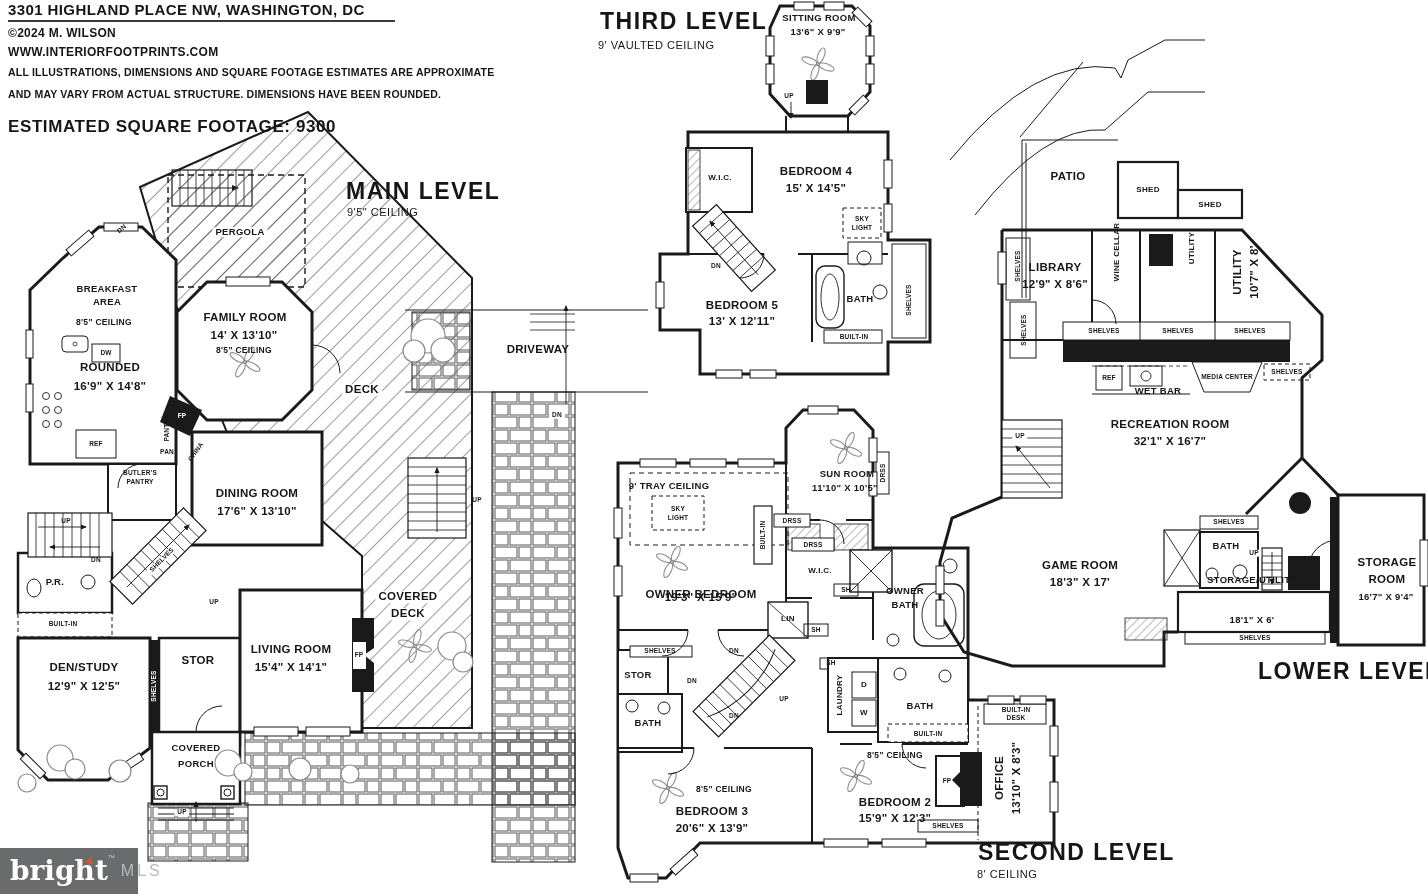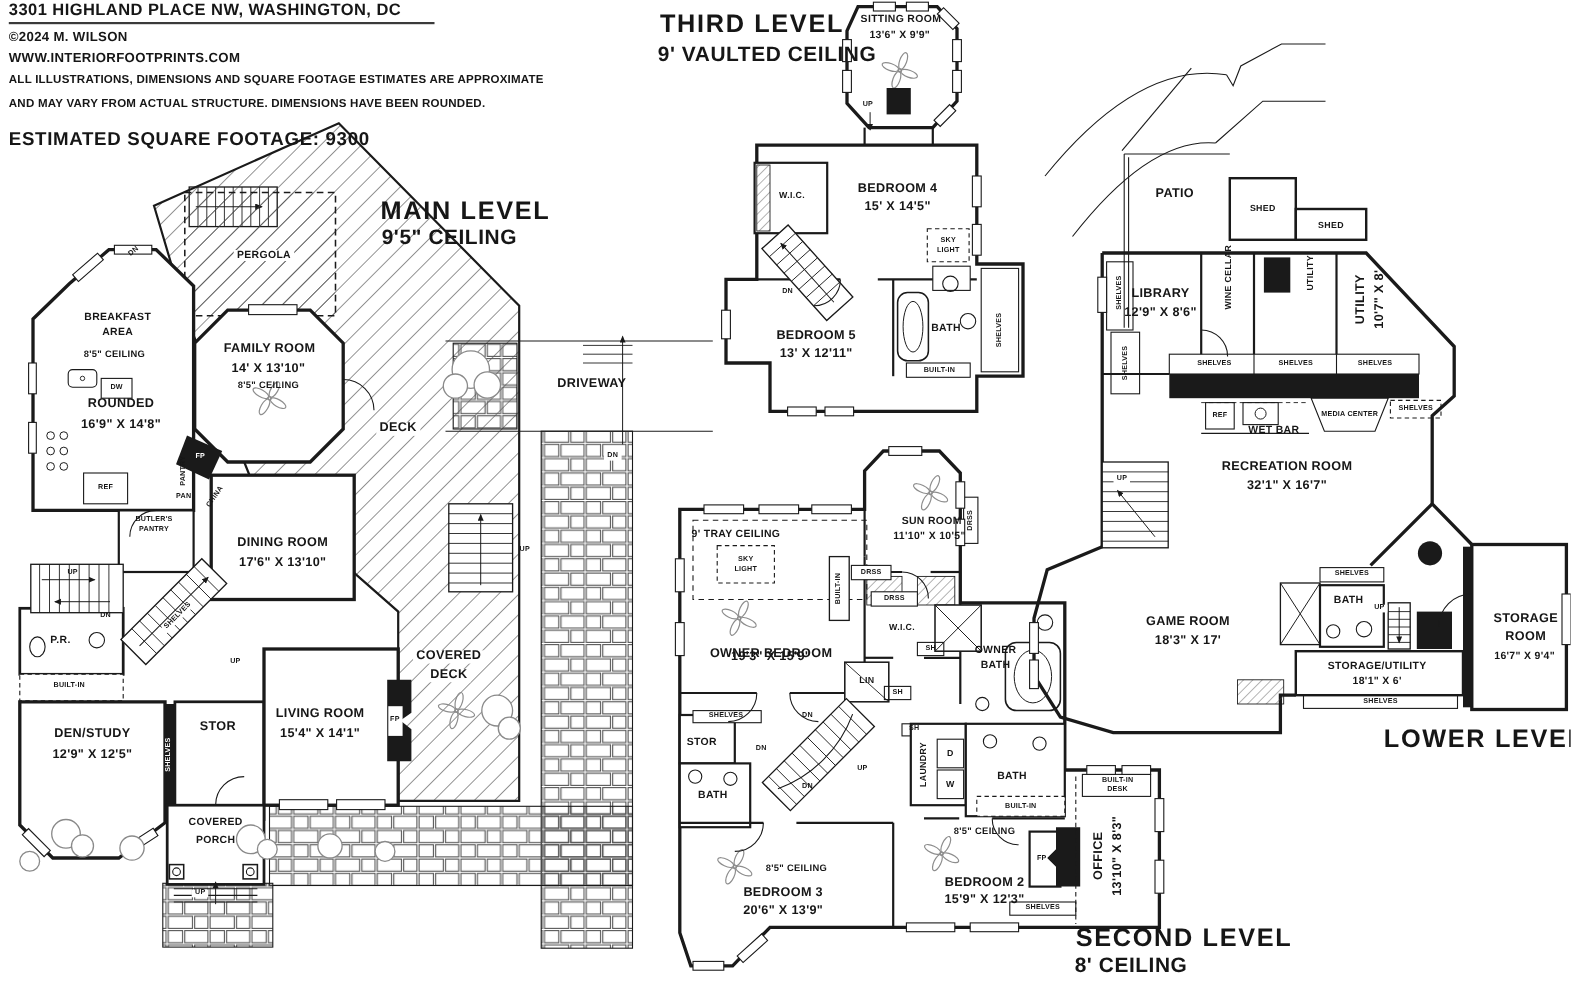--- a/index.html
+++ b/index.html
@@ -13,21 +13,21 @@
   .sm{font-size:8px}
   .xs{font-size:6.5px;font-weight:600;letter-spacing:.2px}
   .ceil{font-size:8.5px}
   .bg{background:#fff;padding:0 3px}
   .w{color:#fff}
   .vert{transform:translate(-50%,-50%) rotate(-90deg)}
   .r40{transform:translate(-50%,-50%) rotate(-40deg)}
   .r45{transform:translate(-50%,-50%) rotate(-45deg)}
   .r55{transform:translate(-50%,-50%) rotate(-55deg)}
   .title{font-size:23px;font-weight:700;letter-spacing:1.5px}
-  .subtitle{font-size:19px;font-weight:700;letter-spacing:.5px}
+  .subtitle{font-size:11px;font-weight:400;letter-spacing:.5px}
   .addr{font-size:15px;font-weight:700;letter-spacing:.4px;border-bottom:2px solid #3a3a3a;padding:0 30px 3px 0}
   .h12{font-size:12px;font-weight:700;letter-spacing:.3px}
   .h10{font-size:10.5px;font-weight:600;letter-spacing:.2px}
   .sqft{font-size:17px;font-weight:700;letter-spacing:.6px}
   #logo{position:absolute;left:0;top:848px;width:138px;height:46px;background:#6a6b6d;
         display:flex;align-items:center;padding-left:10px;box-sizing:border-box}
   .logo-brand{color:#fff;font-family:"DejaVu Serif",serif;font-size:28px;font-weight:700;line-height:1}
   .logo-tm{color:#cfd1d2;font-size:7px;align-self:flex-start;margin-top:6px}
   .logo-mls{color:#b9babc;font-size:16px;letter-spacing:3px;margin-left:6px;font-weight:400}
   .logo-tri{position:absolute;left:86px;top:9px;width:0;height:0;border-left:4px solid transparent;
@@ -499,22 +499,28 @@
   <div class="lab c xs" style="left:1227px;top:377px">MEDIA CENTER</div>
   <div class="lab c xs" style="left:1287px;top:372px">SHELVES</div>
   <div class="lab c lbl" style="left:1170px;top:425px">RECREATION ROOM</div>
   <div class="lab c lbl" style="left:1170px;top:442px">32'1" X 16'7"</div>
   <div class="lab c xs bg" style="left:1020px;top:436px">UP</div>
   <div class="lab c xs" style="left:1229px;top:522px">SHELVES</div>
   <div class="lab c md" style="left:1226px;top:546px">BATH</div>
   <div class="lab c lbl" style="left:1080px;top:566px">GAME ROOM</div>
   <div class="lab c lbl" style="left:1080px;top:583px">18'3" X 17'</div>
   <div class="lab c xs bg" style="left:1254px;top:553px">UP</div>
-  <div class="lab c md" style="left:1252px;top:606px">STORAGE/UTILITY</div>
+  <div class="lab c md" style="left:1252px;top:580px">STORAGE/UTILITY</div>
   <div class="lab c md" style="left:1252px;top:620px">18'1" X 6'</div>
   <div class="lab c xs" style="left:1255px;top:638px">SHELVES</div>
   <div class="lab c lbl" style="left:1387px;top:563px">STORAGE</div>
   <div class="lab c lbl" style="left:1387px;top:580px">ROOM</div>
   <div class="lab c md" style="left:1386px;top:597px">16'7" X 9'4"</div>
 </div>
 
-
+<div id="logo">
+  <span class="logo-brand">bright</span>
+  <span class="logo-tm">™</span>
+  <span class="logo-mls">MLS</span>
+  <div class="logo-tri"></div>
 </div>
 
+</div>
+
 </body></html>

